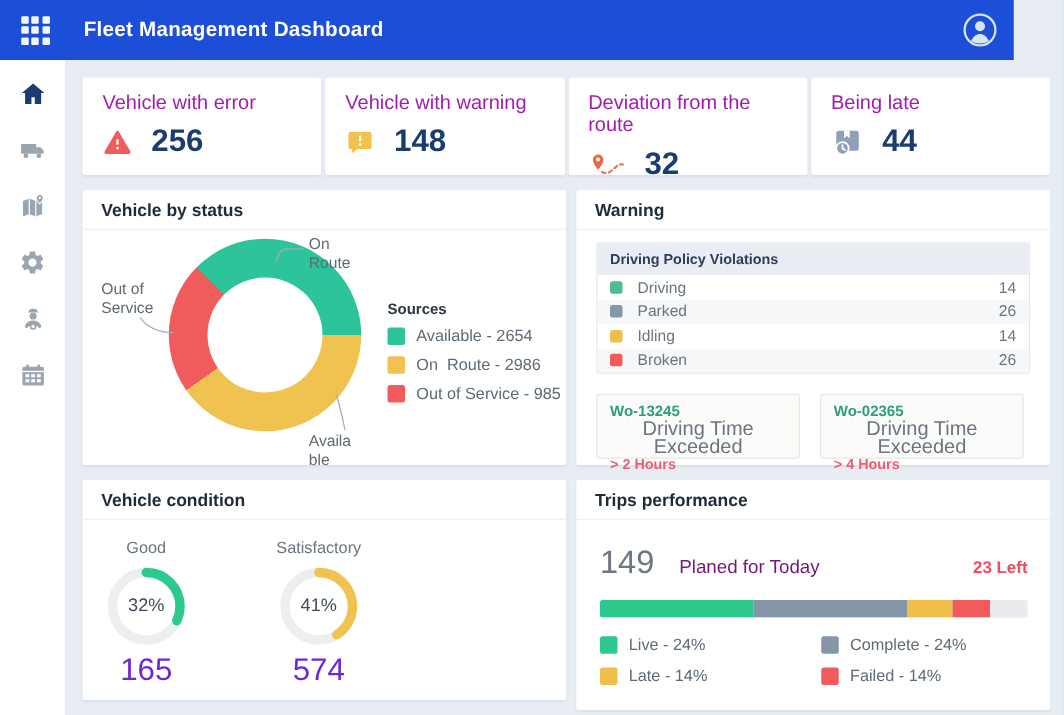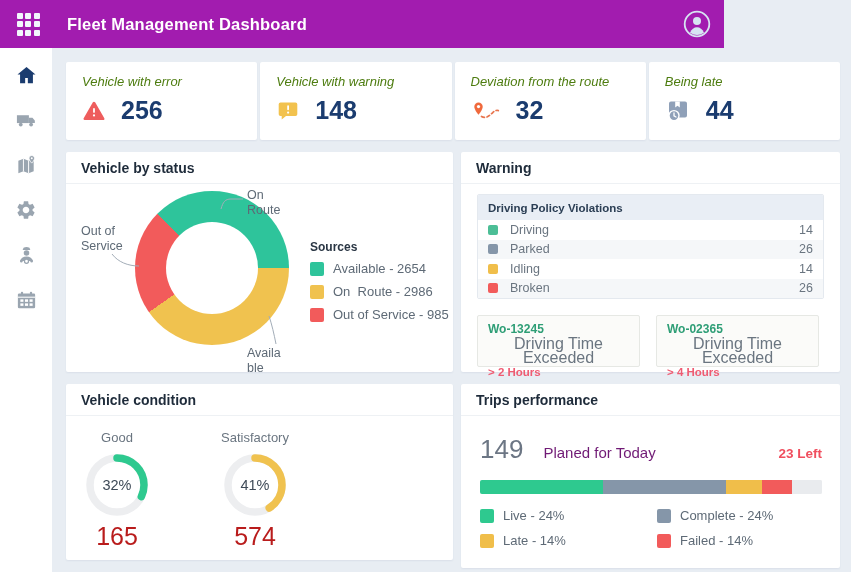--- a/index.html
+++ b/index.html
@@ -1,35 +1,35 @@
 <!DOCTYPE html>
 <html><head>
 <meta charset="utf-8">
 <style>
   html,body{margin:0;padding:0;}
   body{font-family:"Liberation Sans",sans-serif;background:#cfd8e2;}
   .app{position:relative;width:851px;height:572px;background:#E8EDF3;overflow:hidden;}
 
   
-  .header{position:absolute;left:0;top:0;width:724px;height:48px;background:#a21caf;display:flex;align-items:center;}
+  .header{position:absolute;left:0;top:0;width:811px;height:48px;background:#1d4ed8;display:flex;align-items:center;}
   .grid-btn{width:26px;height:26px;margin-left:15px;display:grid;grid-template-columns:repeat(3,6px);grid-template-rows:repeat(3,6px);gap:2.5px;align-content:center;justify-content:center;cursor:pointer;background:none;border:none;padding:0;}
   .grid-btn i{background:#F2F7FC;border-radius:1px;}
   .app-title{color:#FFFFFF;font-size:16.5px;font-weight:600;letter-spacing:.2px;margin-left:26px;}
   .avatar{margin-left:auto;margin-right:13px;width:28px;height:28px;cursor:pointer;}
 
   
   .sidebar{position:absolute;left:0;top:48px;width:52px;height:524px;background:#FFFFFF;display:flex;flex-direction:column;align-items:center;padding-top:15px;box-sizing:border-box;gap:21px;}
   .side-icon{width:24px;height:24px;display:flex;align-items:center;justify-content:center;cursor:pointer;}
 
   
   .content{position:absolute;left:52px;top:48px;right:0;bottom:0;}
 
   .stats-row{position:absolute;left:14px;top:14px;width:774px;height:78px;display:flex;gap:3px;}
   .stat-card{flex:1;background:#fff;border-radius:2px;padding:12px 16px;box-sizing:border-box;box-shadow:0 1px 2px rgba(27,58,110,.07);}
-  .stat-label{font-size:13px;color:#4d7c0f;font-style:italic;}
+  .stat-label{font-size:16px;color:#a21caf;}
   .stat-value-row{display:flex;align-items:center;gap:15px;margin-top:7px;}
   .stat-value{font-size:25px;font-weight:600;color:#1B3C6F;}
 
   .panel{position:absolute;background:#fff;border-radius:2px;box-shadow:0 1px 2px rgba(27,58,110,.07);}
   .panel-title{height:32px;display:flex;align-items:center;padding:0 15px;font-size:14px;font-weight:700;color:#1E2B3A;border-bottom:1px solid #EEF1F4;box-sizing:border-box;}
 
   #p-status{left:14px;top:104px;width:387px;height:220px;}
   #p-warning{left:409px;top:104px;width:379px;height:220px;}
   #p-condition{left:14px;top:336px;width:387px;height:176px;}
   #p-trips{left:409px;top:336px;width:379px;height:184px;}
@@ -60,21 +60,21 @@
   .wo-card{width:163px;height:52px;box-sizing:border-box;background:#FBFBF9;border:1px solid #E6E8E4;border-radius:2px;padding:6px 10px;cursor:pointer;}
   .wo-id{font-size:12px;font-weight:700;color:#2E9E76;line-height:14px;}
   .wo-text{font-size:16px;color:#6A7580;line-height:14px;margin-top:1px;text-align:center;}
   .wo-duration{font-size:11.5px;font-weight:700;color:#EF5B72;line-height:13px;margin-top:1px;}
 
   
   .gauge-col{position:absolute;width:100px;text-align:center;top:46px;}
   .gauge-col .g-label{font-size:13px;color:#6A7580;}
   .gauge-wrap{position:relative;width:66px;height:66px;margin:7px auto 0;}
   .gauge-pct{position:absolute;left:0;top:0;width:66px;height:66px;display:flex;align-items:center;justify-content:center;font-size:14.5px;color:#3E4A57;}
-  .g-count{font-size:25px;color:#b91c1c;margin-top:4px;}
+  .g-count{font-size:25px;color:#6d28d9;margin-top:4px;}
   .gc-1{left:1px;} .gc-2{left:139px;} .gc-3{left:258px;}
 
   
   .trips-stats{display:flex;align-items:baseline;padding:18px 18px 0 19px;}
   .trips-planned{font-size:26px;color:#6C7684;}
   .trips-planned-label{font-size:15px;color:#701a75;margin-left:20px;}
   .trips-left{margin-left:auto;font-size:13.5px;font-weight:700;color:#F04E5E;}
   .trips-bar{margin:15px 18px 0 19px;height:14px;display:flex;border-radius:2px;overflow:hidden;background:#E9EBEE;}
   .bar-seg{height:100%;}
   .trips-legend{display:grid;grid-template-columns:177px 1fr;row-gap:10px;margin:14px 18px 0 19px;}

